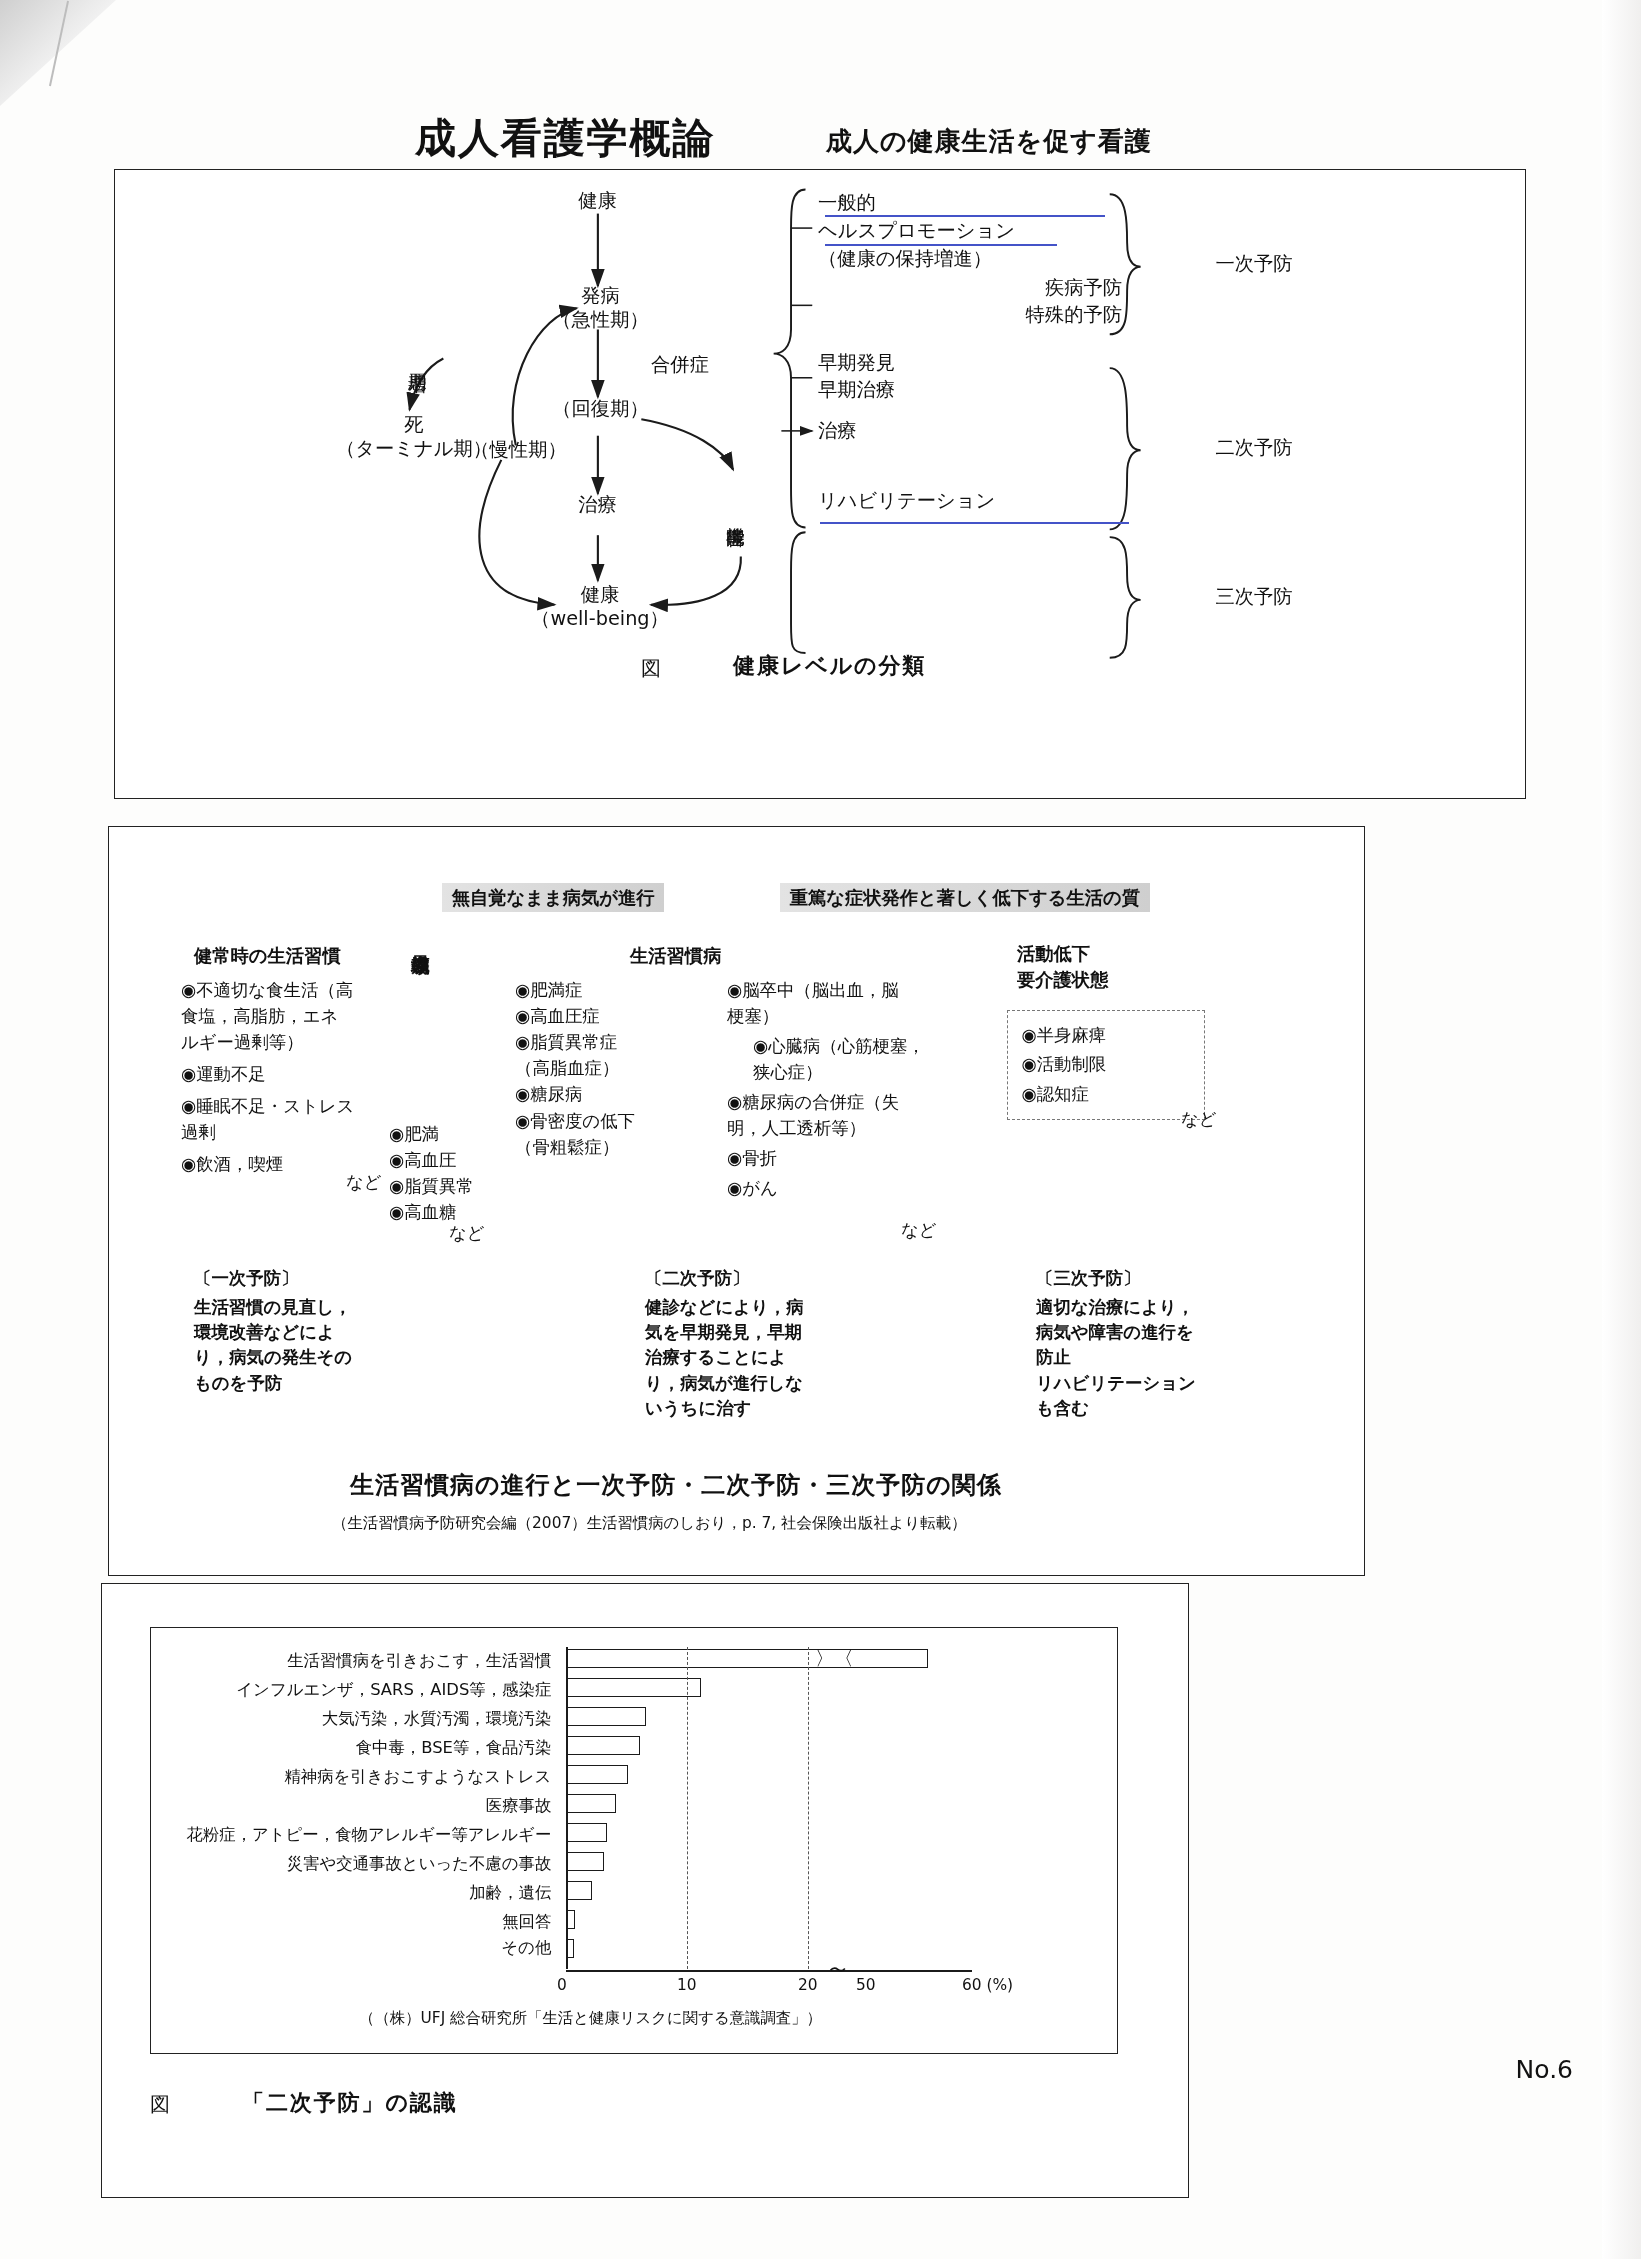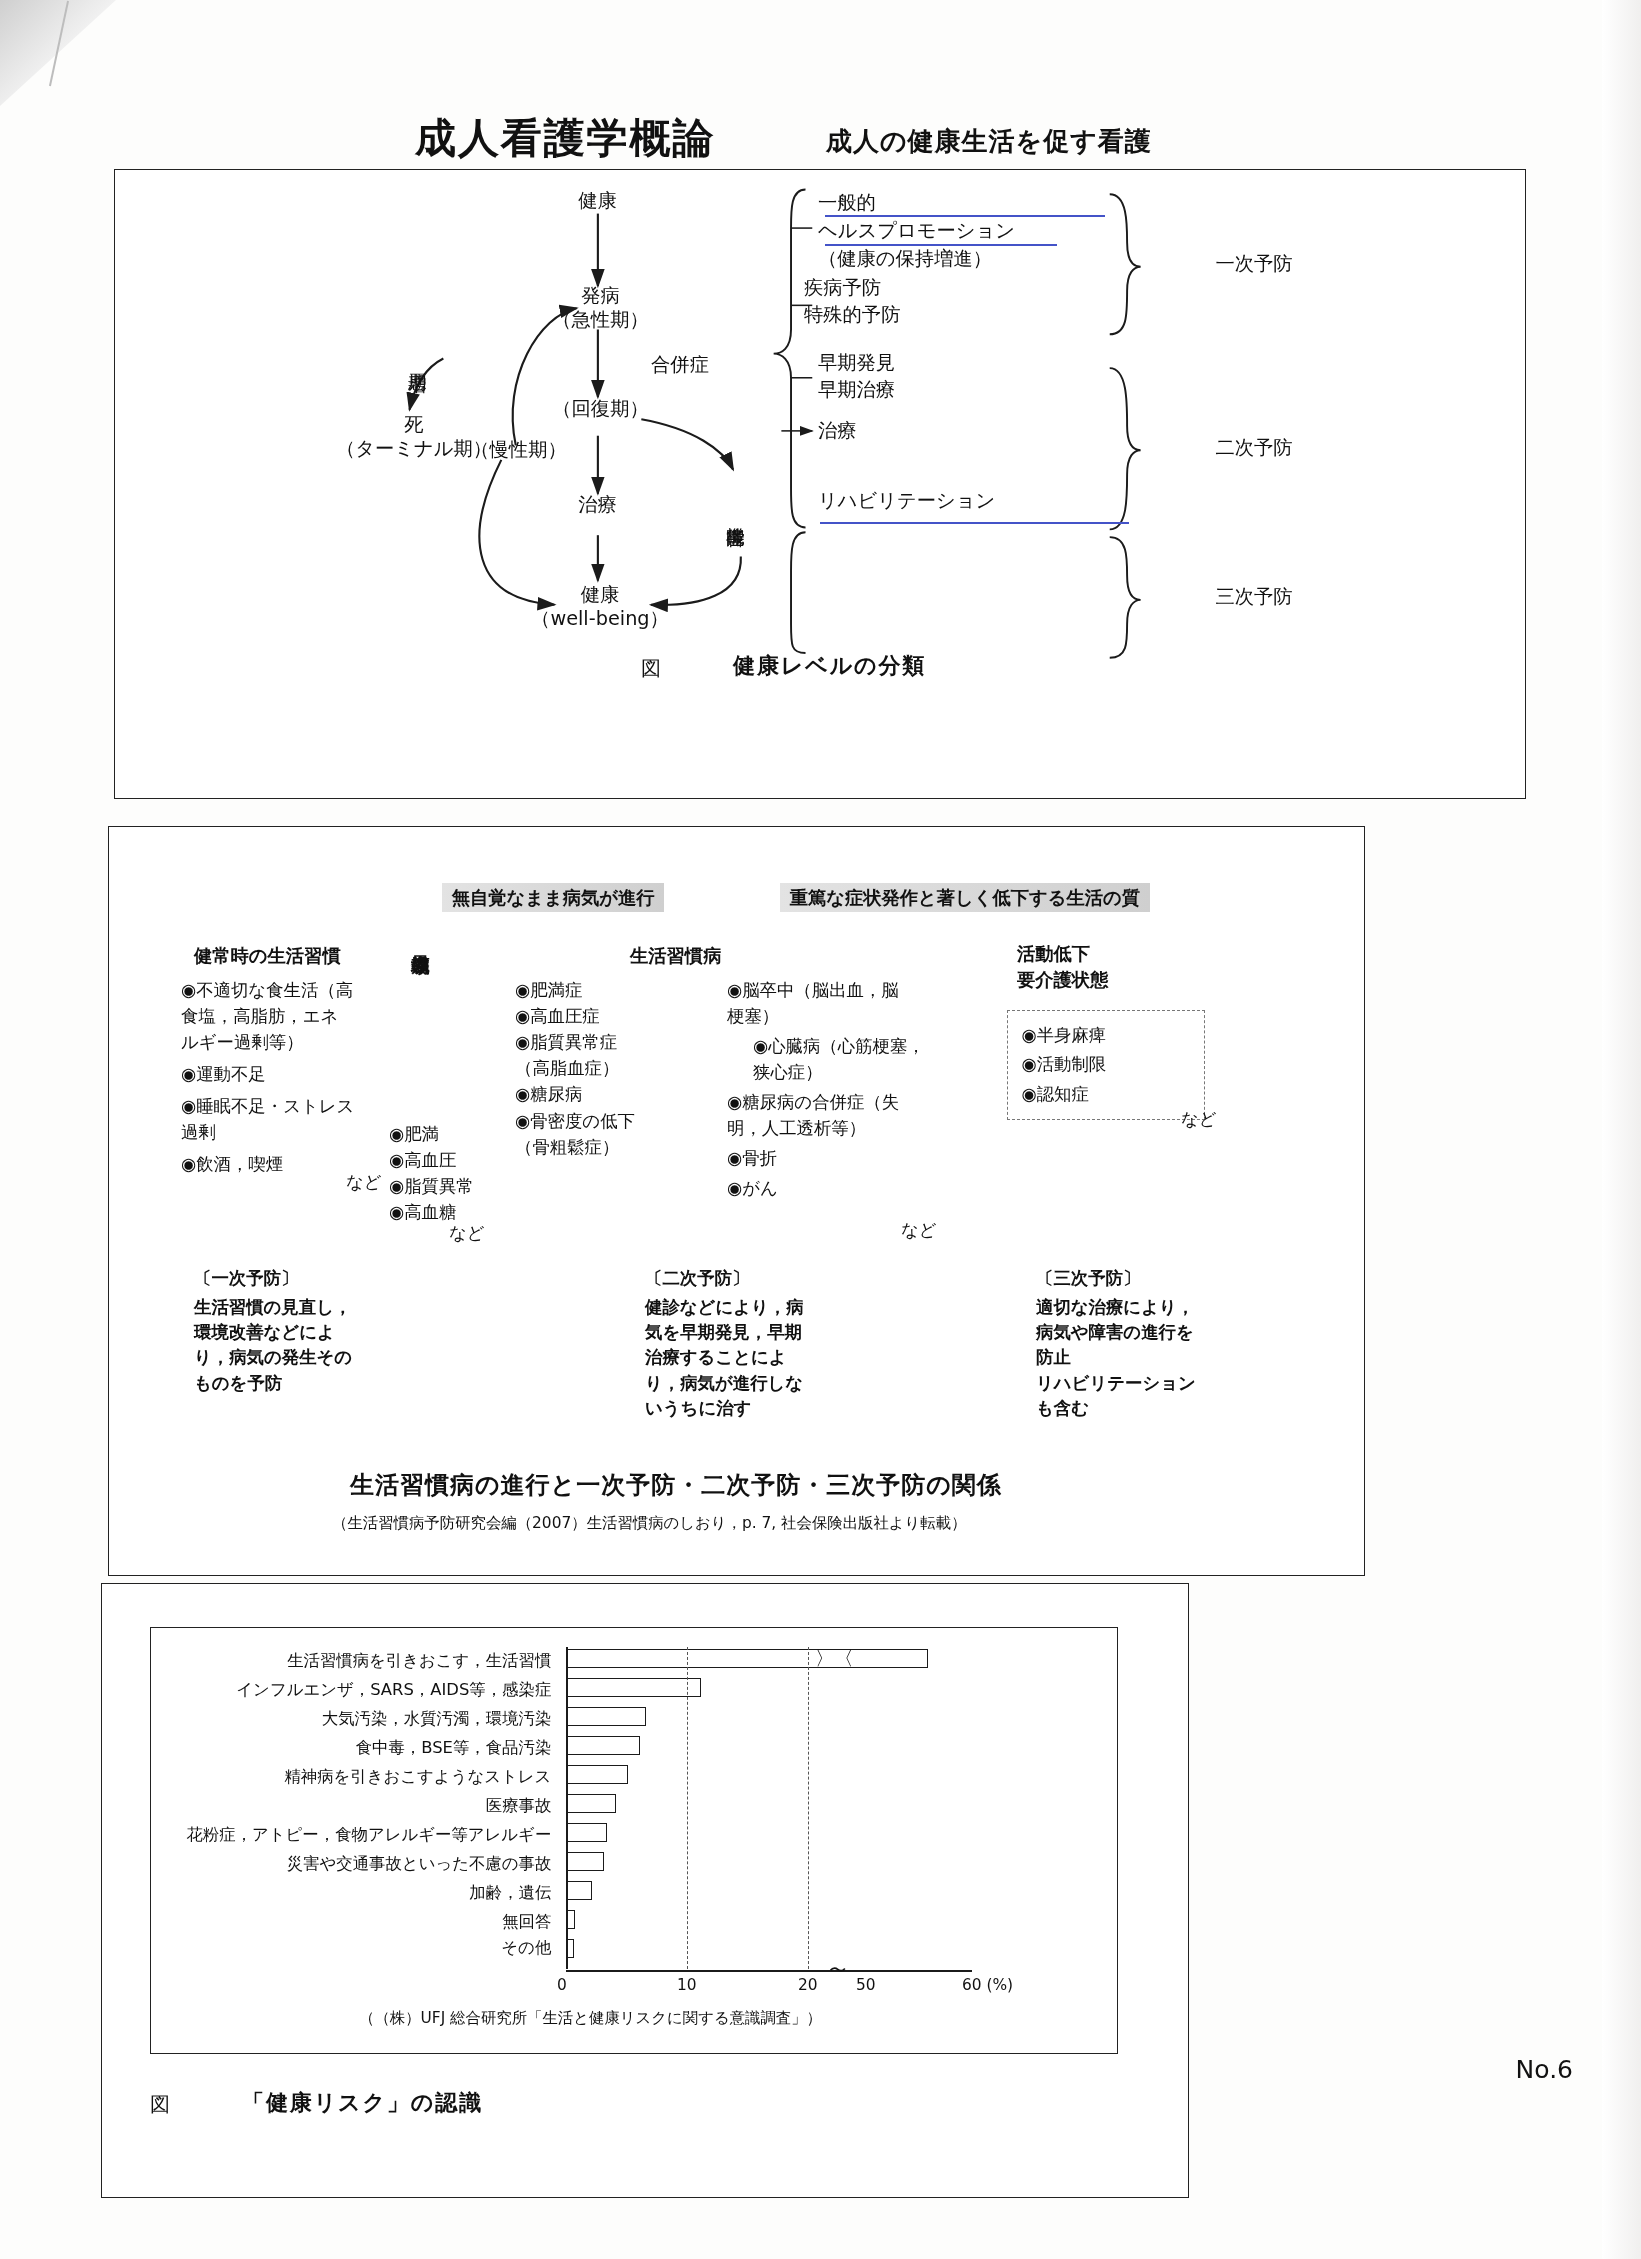--- a/index.html
+++ b/index.html
@@ -121,21 +121,21 @@
       <path d="M1030,205 C1048,205 1048,240 1048,265 C1048,285 1055,290 1062,290 C1055,290 1048,296 1048,315 C1048,340 1048,372 1030,372" fill="none" stroke="#1b1b1b" stroke-width="2"></path>
       <path d="M1030,380 C1048,380 1048,400 1048,420 C1048,440 1055,445 1062,445 C1055,445 1048,451 1048,470 C1048,490 1048,505 1030,505" fill="none" stroke="#1b1b1b" stroke-width="2"></path>
     </svg>
 
     <div class="node" style="left:703px;top:19.3px;width:328px;text-align:left;font-size:19.3px;line-height:1.45;">一般的
 ヘルスプロモーション
 （健康の保持増進）</div>
     <div style="position:absolute;left:710px;top:45px;width:280px;height:1.9px;background:#4453c8;"></div>
     <div style="position:absolute;left:710px;top:74px;width:232px;height:1.9px;background:#4453c8;"></div>
 
-    <div class="node" style="left:689px;top:104px;width:290px;text-align:left;line-height:1.4;">疾病予防
+    <div class="node" style="left:717px;top:104px;width:290px;text-align:right;line-height:1.4;">疾病予防
 特殊的予防</div>
     <div class="node" style="left:703px;top:179px;width:290px;text-align:left;line-height:1.4;">早期発見
 早期治療</div>
     <div class="node" style="left:703px;top:249px;width:290px;text-align:left;">治療</div>
     <div class="node" style="left:703px;top:319px;width:328px;text-align:left;">リハビリテーション</div>
     <div style="position:absolute;left:705px;top:352px;width:309px;height:1.9px;background:#4453c8;"></div>
 
     <div class="node" style="left:1052px;top:82px;width:174px;">一次予防</div>
     <div class="node" style="left:1052px;top:266px;width:174px;">二次予防</div>
     <div class="node" style="left:1052px;top:415px;width:174px;">三次予防</div>
@@ -258,18 +258,18 @@
           <div class="tick" style="left: 526px; top: 348px;">10</div>
           <div class="tick" style="left: 647px; top: 348px;">20</div>
           <div class="tick" style="left: 705px; top: 348px;">50</div>
           <div class="tick" style="left: 792px; top: 348px; margin-left: 19px;">60 (%)</div>
           <div style="position: absolute; left: 678px; top: 330px; font-size: 17.4px;">〜</div>
           <div style="position: absolute; left: 664px; top: 17.4px; font-size: 19.3px;">〉〈</div>
           <div class="chart-src" style="left: 208px; top: 380px;">（（株）UFJ 総合研究所「生活と健康リスクに関する意識調査」）</div>
         </div>
     </div>
     <div class="fig-caption" style="left:48px;top:507px;font-weight:normal;font-size:20px;">図</div>
-    <div class="fig-caption" style="left:140px;top:504px;font-size:22px;">「健康リスク」の認識</div>
+    <div class="fig-caption" style="left:140px;top:504px;font-size:22px;">「二次予防」の認識</div>
   </div>
 
   <div class="pageno">No.6</div>
 </div>
 
 
 </body></html>

